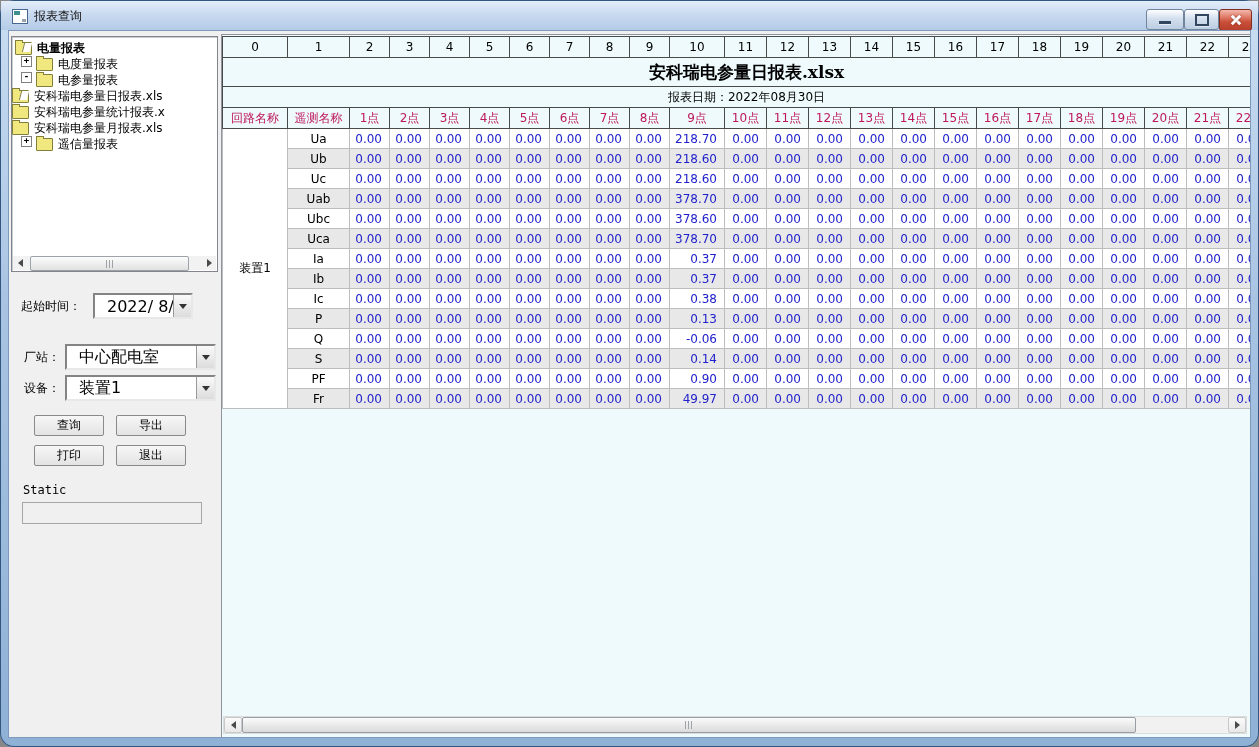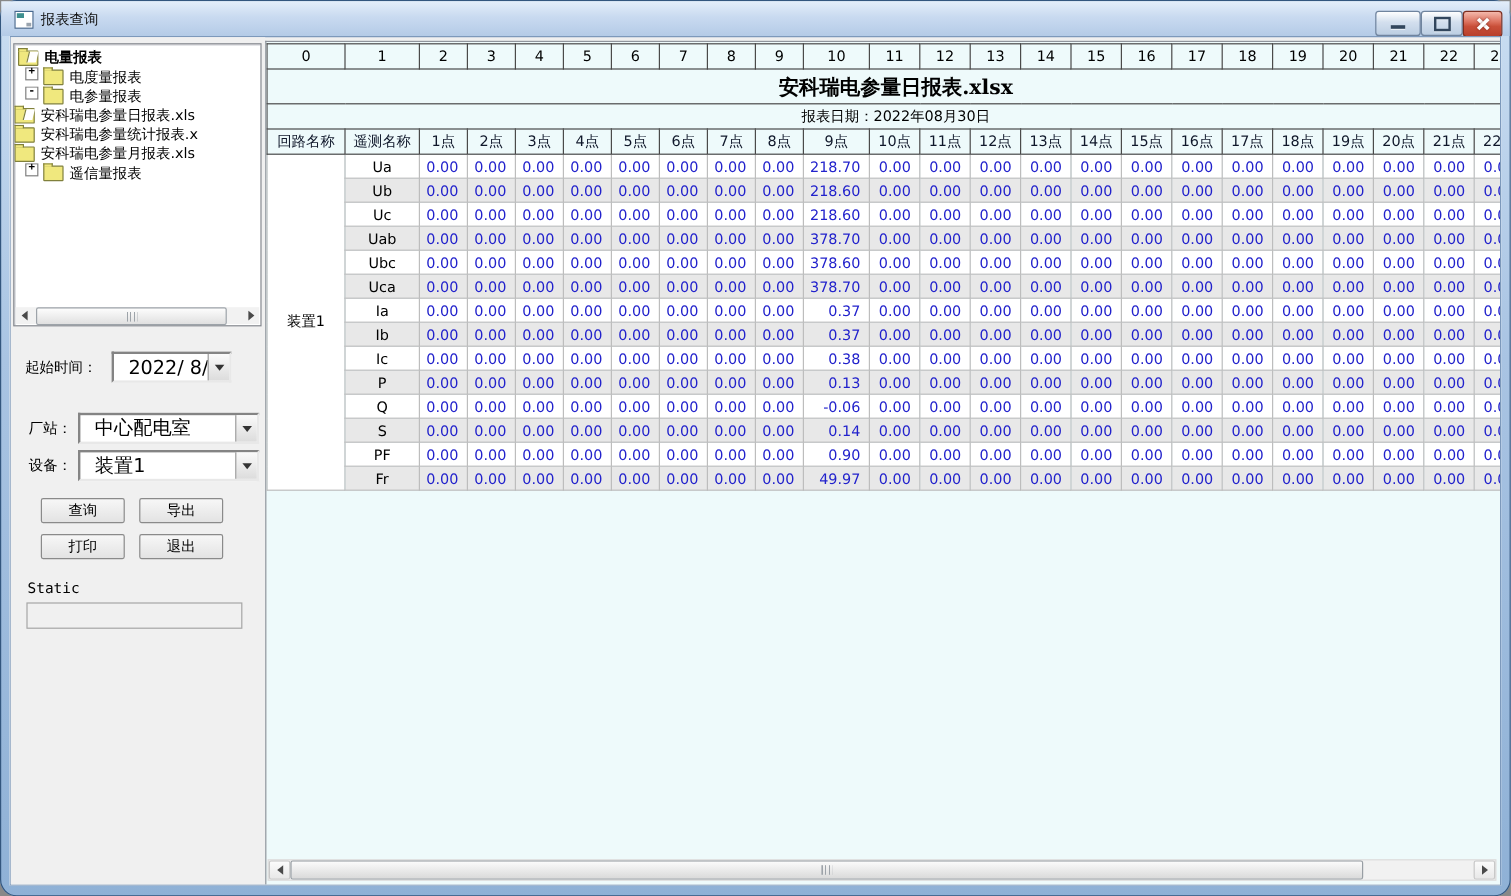--- a/index.html
+++ b/index.html
@@ -75,21 +75,21 @@
     font-size:12px;}
   .sheet td{overflow:hidden;white-space:nowrap;padding:0;}
   .num-row{height:21px;}
   .num-cell{border:1px solid #4a4a4a;background:#eefafb;text-align:center;color:#000;}
   .title-row{height:29px;}
   .title-cell{border:1px solid #4a4a4a;background:#eefafb;text-align:center;padding-left:78px;
     font-family:"DejaVu Serif","Liberation Serif",serif;font-weight:bold;font-size:17px;}
   .date-row{height:21px;}
   .date-cell{border:1px solid #4a4a4a;background:#eefafb;text-align:center;padding-left:78px;font-size:12px;}
   .head-row{height:21px;}
-  .head-cell{border:1px solid #4a4a4a;background:#eefafb;text-align:center;color:#0f172a;}
+  .head-cell{border:1px solid #4a4a4a;background:#eefafb;text-align:center;color:#be185d;}
   .data-row{height:20px;}
   .data-row td{border:1px solid #bdbdbd;}
   .r-even td{background:#fff;}
   .r-odd td{background:#e8e8e8;}
   .device-cell{background:#fff !important;text-align:center;color:#000;vertical-align:middle;}
   .name-cell{text-align:center;color:#000;}
   .val-cell{text-align:right;padding-right:7px !important;color:#2222cc;}
   
   .hscroll{position:absolute;left:1px;right:3px;bottom:3px;height:16px;background:#f1f1f1;border:1px solid #dcdcdc;}
   .hscroll .sb-arrow{position:absolute;top:0;bottom:0;width:16px;display:flex;align-items:center;justify-content:center;

